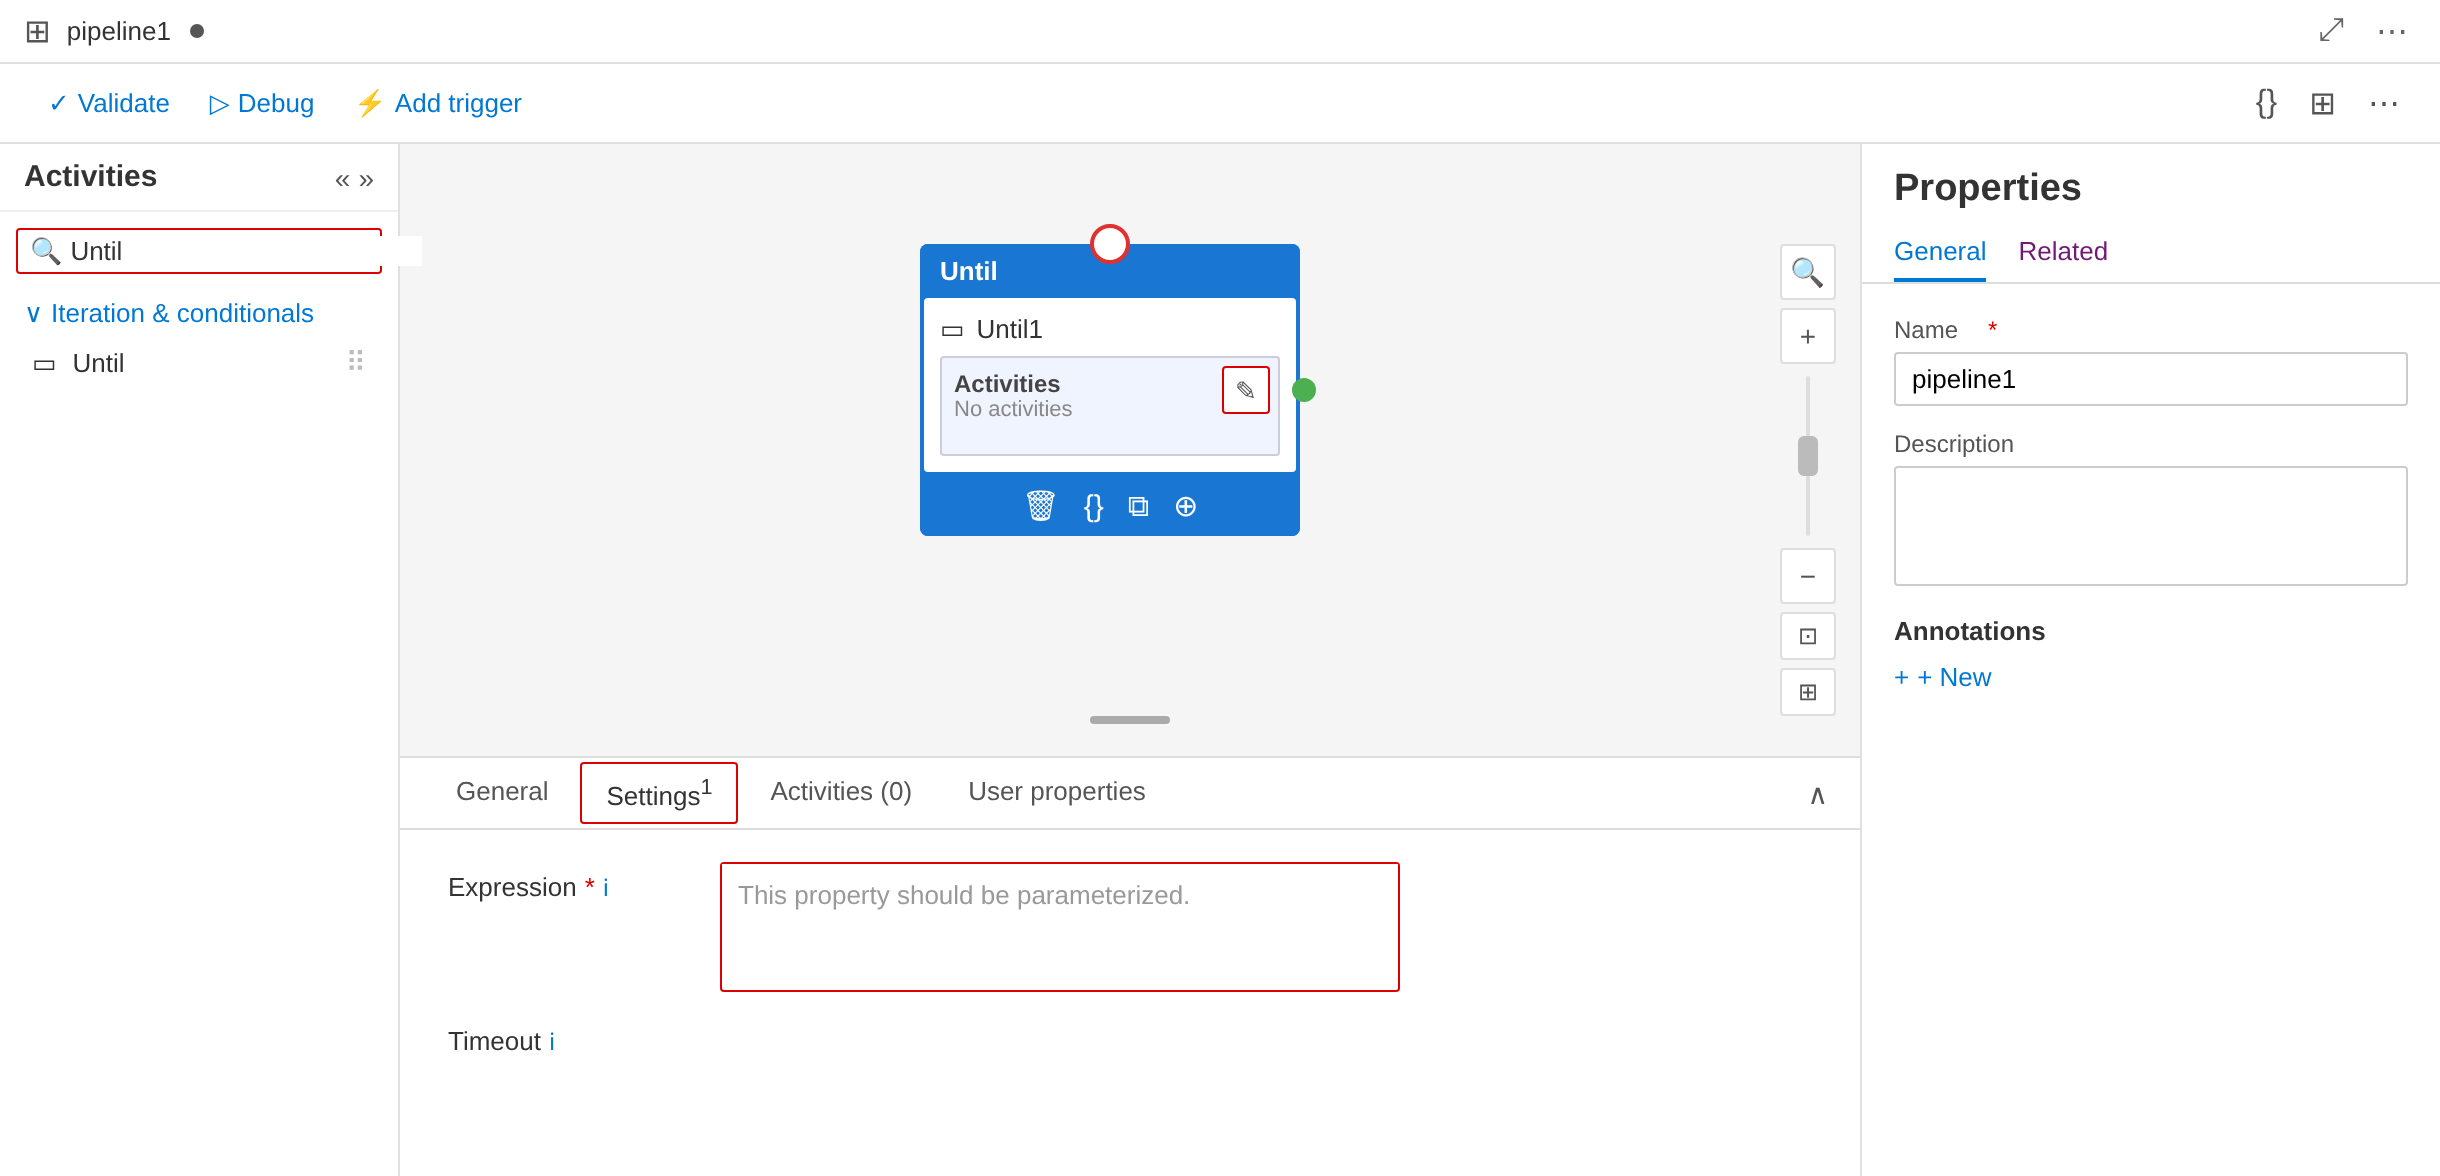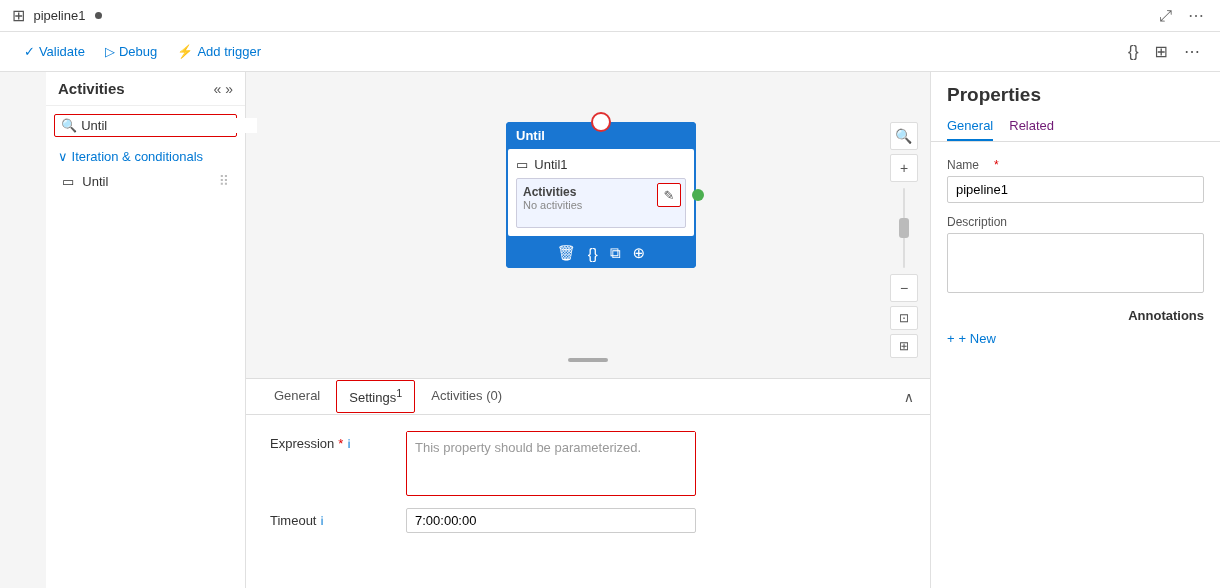--- a/index.html
+++ b/index.html
@@ -37,21 +37,20 @@
     }
     .toolbar-spacer { flex: 1; }
     .toolbar-right { display: flex; gap: 8px; align-items: center; }
     .toolbar-icon-btn { background: none; border: none; cursor: pointer; color: #555; font-size: 16px; padding: 4px; }
 
     
     .main-layout {
       display: flex;
       flex: 1;
       overflow: hidden;
-      margin-left: 46px;
     }
 
     
     .sidebar {
       width: 200px;
       background: #fff;
       border-right: 1px solid #e0e0e0;
       display: flex;
       flex-direction: column;
       flex-shrink: 0;
@@ -276,21 +275,21 @@
       display: flex;
       align-items: center;
       gap: 4px;
       padding-top: 4px;
     }
     .form-label .required { color: #d00; }
     .form-label .info-icon { color: #0078d4; font-size: 12px; }
     .expression-box {
       border: 1.5px solid #d00;
       border-radius: 2px;
-      width: 290px;
+      width: 340px;
     }
     .expression-textarea {
       width: 100%;
       border: none;
       outline: none;
       font-size: 13px;
       color: #999;
       padding: 8px;
       resize: none;
       min-height: 60px;
@@ -358,21 +357,21 @@
     .prop-input {
       width: 100%; border: 1px solid #ccc; border-radius: 2px;
       padding: 5px 8px; font-size: 13px; margin-bottom: 12px; outline: none;
     }
     .prop-textarea {
       width: 100%; border: 1px solid #ccc; border-radius: 2px;
       padding: 5px 8px; font-size: 13px; min-height: 60px;
       resize: none; margin-bottom: 12px; outline: none;
     }
     .prop-section-label {
-      font-size: 13px; font-weight: 600; color: #333; margin-bottom: 8px; text-align: right;
+      font-size: 13px; font-weight: 600; color: #333; margin-bottom: 8px;
     }
     .prop-add-btn {
       display: flex; align-items: center; gap: 4px;
       background: none; border: none; cursor: pointer;
       color: #0078d4; font-size: 13px;
     }
 
     .minimap-dot {
       position: absolute;
       bottom: 16px;
@@ -485,20 +484,21 @@
       </div>
 
       <div class="minimap-dot"></div>
     </div>
 
     <div class="bottom-panel">
       <div class="bottom-tabs">
         <button class="bottom-tab">General</button>
         <button class="bottom-tab highlighted">Settings<sup>1</sup></button>
         <button class="bottom-tab">Activities (0)</button>
+        <button class="bottom-tab">User properties</button>
         <div class="bottom-tab-spacer"></div>
         <button class="bottom-tab-collapse">∧</button>
       </div>
       <div class="bottom-content">
 
         <div class="form-row">
           <div class="form-label">
             <span>Expression</span>
             <span class="required">*</span>
             <span class="info-icon">ℹ</span>
@@ -506,21 +506,20 @@
           <div class="expression-box">
             <textarea class="expression-textarea" placeholder="This property should be parameterized." style="">This property should be parameterized.</textarea>
           </div>
         </div>
 
         <div class="form-row">
           <div class="form-label">
             <span>Timeout</span>
             <span class="info-icon">ℹ</span>
           </div>
-          <input class="timeout-input" type="text" value="7:00:00:00" style="">
         </div>
       </div>
     </div>
   </div>
 
   <div class="properties-panel">
     <div class="props-header">Properties</div>
     <div class="props-tabs">
       <button class="props-tab active">General</button>
       <button class="props-tab">Related</button>

